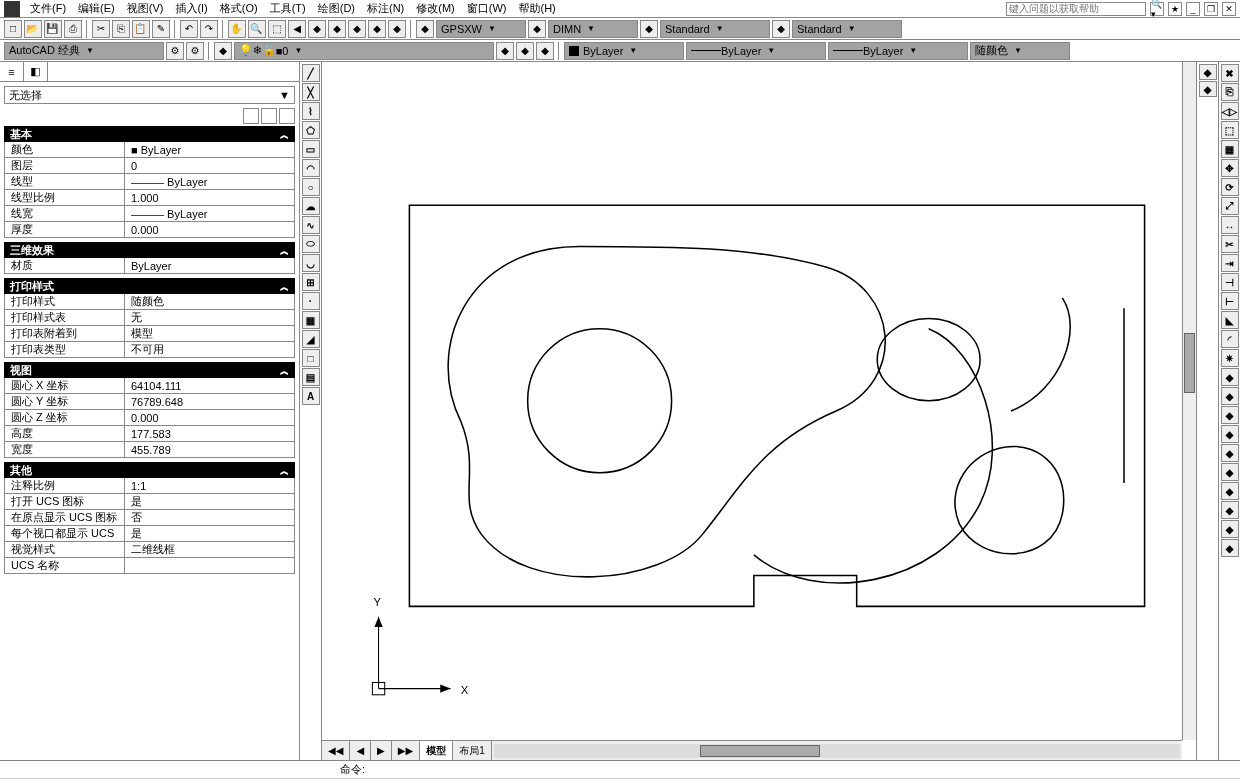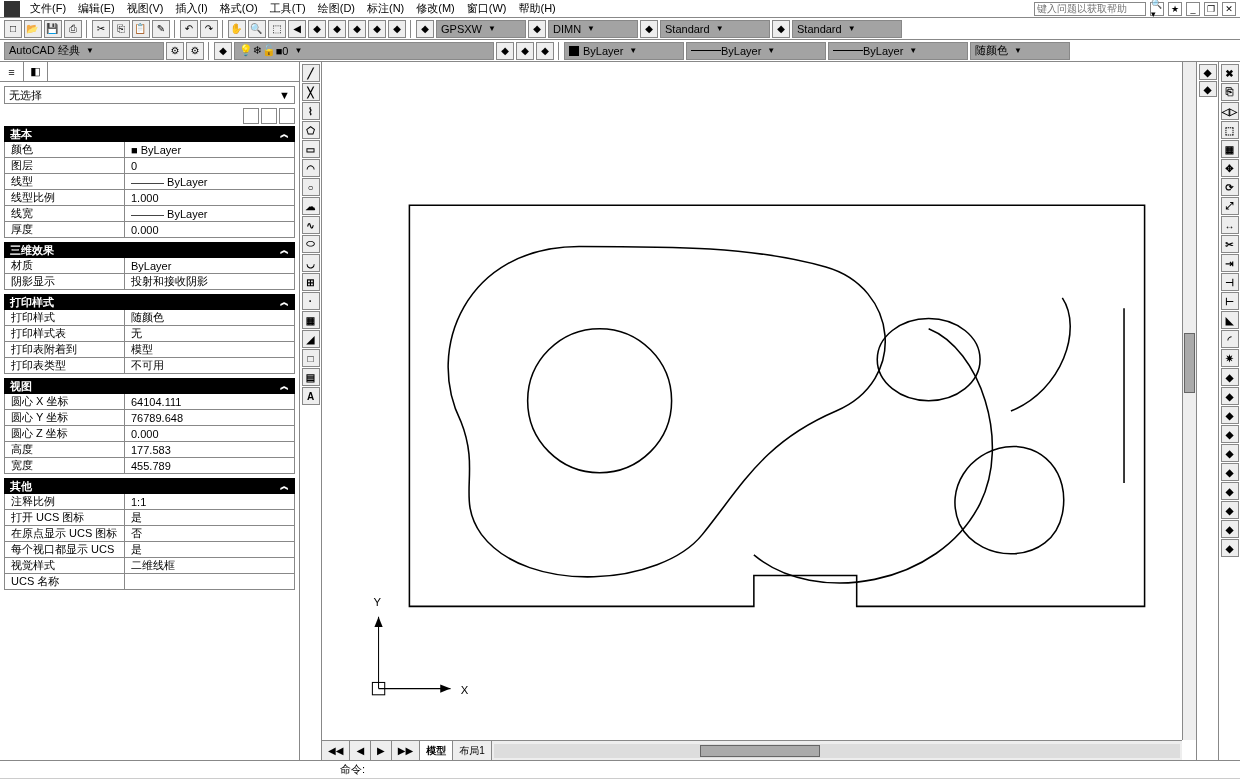--- a/index.html
+++ b/index.html
@@ -2,42 +2,42 @@
 <html><head>
 <meta charset="utf-8">
 <style>
 * { margin: 0; padding: 0; box-sizing: border-box; font-family: "SimSun", "宋体", sans-serif; font-size: 11px; }
 body { background: #fff; width: 1240px; height: 779px; overflow: hidden; }
 
 .menubar { height: 18px; background: #fff; border-bottom: 1px solid #888; display: flex; align-items: center; padding: 0 4px; }
 .menubar .logo { width: 16px; height: 16px; background: #333; margin-right: 4px; }
 .menubar .item { padding: 0 6px; cursor: pointer; }
 .menubar .help-search { margin-left: auto; display: flex; align-items: center; gap: 2px; }
-.menubar .help-input { width: 112px; height: 14px; border: 1px solid #888; font-size: 10px; padding: 0 2px; }
+.menubar .help-input { width: 140px; height: 14px; border: 1px solid #888; font-size: 10px; padding: 0 2px; }
 .menubar .winbtn { width: 14px; height: 14px; border: 1px solid #888; display: inline-flex; align-items: center; justify-content: center; cursor: pointer; margin-left: 2px; font-size: 9px; }
 
 .toolbar-row { height: 22px; background: #fff; border-bottom: 1px solid #888; display: flex; align-items: center; padding: 0 4px; gap: 2px; }
 .tool-btn { width: 18px; height: 18px; border: 1px solid #888; background: #eee; display: inline-flex; align-items: center; justify-content: center; cursor: pointer; font-size: 10px; }
 .tool-sep { width: 2px; height: 18px; border-left: 1px solid #888; margin: 0 2px; }
 .tool-combo { height: 18px; border: 1px solid #888; background: #a3a3a3; display: inline-flex; align-items: center; padding: 0 4px; cursor: pointer; }
 .tool-combo .dd { margin-left: 6px; font-size: 8px; }
 .tool-combo .swatch { width: 10px; height: 10px; background: #000; margin-right: 4px; display: inline-block; }
 
 .main { display: flex; height: 698px; }
 
 .left-panel { width: 300px; background: #fff; border-right: 1px solid #888; display: flex; flex-direction: column; }
 .panel-tabs { height: 20px; display: flex; border-bottom: 1px solid #888; }
 .panel-tab { width: 24px; border-right: 1px solid #888; display: flex; align-items: center; justify-content: center; cursor: pointer; }
 .panel-select { margin: 4px; height: 18px; border: 1px solid #888; display: flex; align-items: center; padding: 0 4px; }
 .panel-select .dd { margin-left: auto; }
 .panel-icons { display: flex; justify-content: flex-end; gap: 2px; padding: 0 4px; margin-bottom: 2px; }
 .panel-icons .pi { width: 16px; height: 16px; border: 1px solid #888; cursor: pointer; }
 
 .prop-group { margin: 0 4px 4px 4px; }
-.prop-header { background: #000; color: #fff; height: 16px; display: flex; align-items: center; padding: 0 6px; font-weight: bold; font-size: 11px; }
+.prop-header { background: #000; color: #fff; height: 16px; display: flex; align-items: flex-end; padding: 0 6px; font-weight: bold; font-size: 11px; }
 .prop-header .chev { margin-left: auto; font-size: 9px; }
 .prop-row { display: flex; border: 1px solid #888; border-top: none; height: 16px; }
 .prop-row:first-of-type { border-top: 1px solid #888; }
 .prop-label { width: 120px; padding: 0 6px; display: flex; align-items: center; border-right: 1px solid #888; white-space: nowrap; overflow: hidden; }
 .prop-value { flex: 1; padding: 0 6px; display: flex; align-items: center; white-space: nowrap; overflow: hidden; }
 
 .vt-strip { width: 22px; background: #fff; border-right: 1px solid #888; display: flex; flex-direction: column; align-items: center; padding: 2px 0; gap: 1px; }
 .vt-btn { width: 18px; height: 18px; border: 1px solid #888; background: #eee; cursor: pointer; display: flex; align-items: center; justify-content: center; font-size: 10px; font-weight: bold; }
 
 .canvas-area { flex: 1; display: flex; flex-direction: column; }
@@ -223,24 +223,20 @@
         </div>
         <div class="prop-group">
           <div class="prop-header">
             <span>三维效果</span>
             <span class="chev">︽</span>
           </div>
           <div class="prop-row">
             <div class="prop-label">材质</div>
             <div class="prop-value">ByLayer</div>
           </div>
-          <div class="prop-row">
-            <div class="prop-label">阴影显示</div>
-            <div class="prop-value">投射和接收阴影</div>
-          </div>
         </div>
         <div class="prop-group">
           <div class="prop-header">
             <span>打印样式</span>
             <span class="chev">︽</span>
           </div>
           <div class="prop-row">
             <div class="prop-label">打印样式</div>
             <div class="prop-value">随颜色</div>
           </div>

